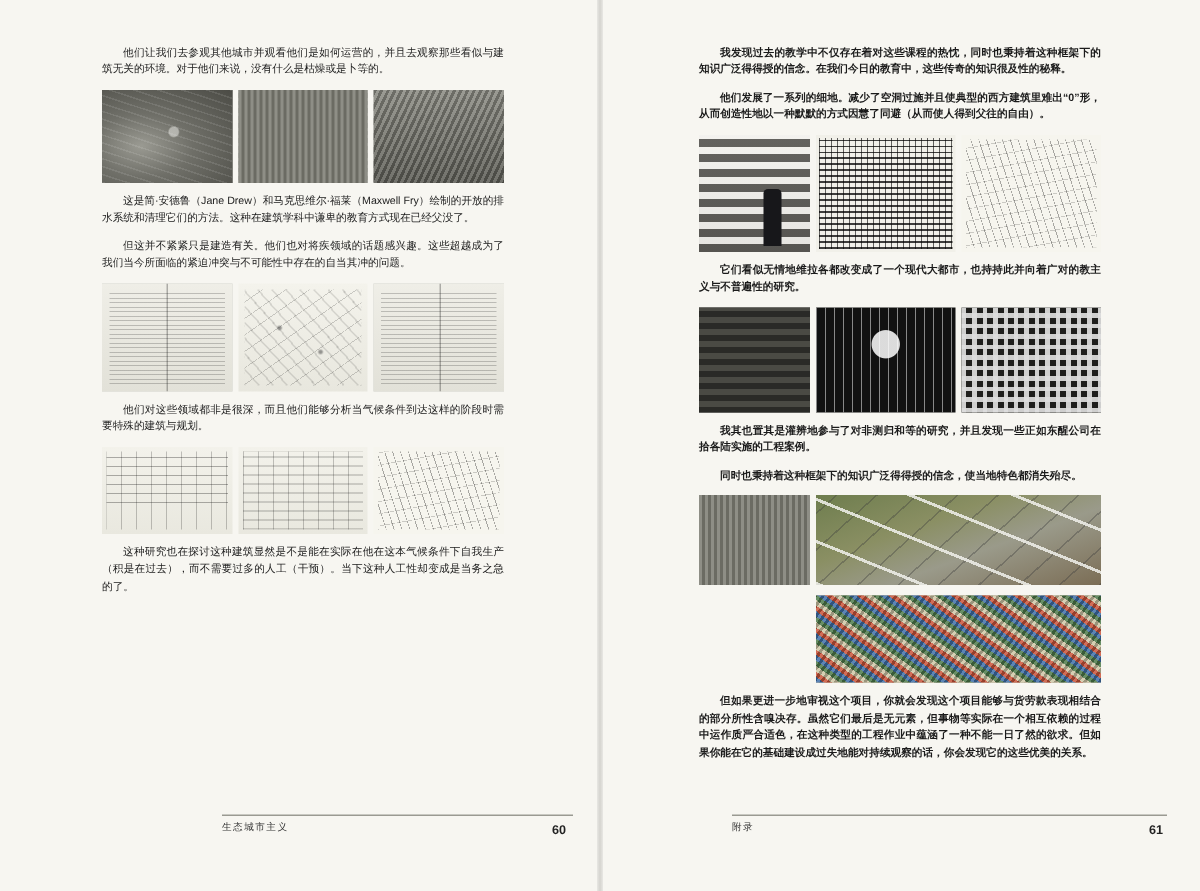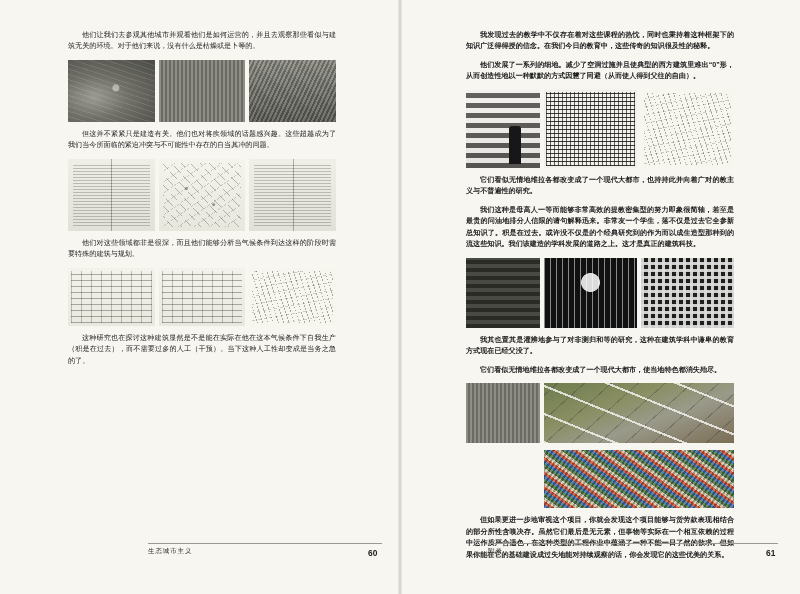--- a/index.html
+++ b/index.html
@@ -242,20 +242,21 @@
   <div class="col col-left">
 
     <p class="para">他们让我们去参观其他城市并观看他们是如何运营的，并且去观察那些看似与建筑无关的环境。对于他们来说，没有什么是枯燥或是卜等的。</p>
 
     <div class="photo-strip">
       <div class="fig med ph-aerial-river"></div>
       <div class="fig med ph-city-grid"></div>
       <div class="fig med ph-street-crowd"></div>
     </div>
 
+    <p class="para">这是简·安德鲁（Jane Drew）和马克思维尔·福莱（Maxwell Fry）绘制的开放的排水系统和清理它们的方法。这种在建筑学科中谦卑的教育方式现在已经父没了。</p>
     <p class="para">但这并不紧紧只是建造有关。他们也对将疾领域的话题感兴趣。这些超越成为了我们当今所面临的紧迫冲突与不可能性中存在的自当其冲的问题。</p>
 
     <div class="photo-strip">
       <div class="fig" style="height:72px">
         <div class="ph-book" style="position:absolute;inset:0"></div>
       </div>
       <div class="fig ph-map" style="height:72px"></div>
       <div class="fig" style="height:72px">
         <div class="ph-book" style="position:absolute;inset:0"></div>
       </div>
@@ -277,30 +278,29 @@
     <p class="para">我发现过去的教学中不仅存在着对这些课程的热忱，同时也秉持着这种框架下的知识广泛得得授的信念。在我们今日的教育中，这些传奇的知识很及性的秘释。</p>
     <p class="para">他们发展了一系列的细地。减少了空洞过施并且使典型的西方建筑里难出“0”形，从而创造性地以一种默默的方式因慧了同避（从而使人得到父往的自由）。</p>
 
     <div class="photo-strip">
       <div class="fig ph-person-screen" style="height:78px;flex:0 0 74px"></div>
       <div class="fig ph-pattern-grid" style="height:78px"></div>
       <div class="fig ph-sketch" style="height:78px"></div>
     </div>
 
     <p class="para">它们看似无情地维拉各都改变成了一个现代大都市，也持持此并向着广对的教主义与不普遍性的研究。</p>
-    <p class="para">我们这种是母高人一等而能够非常高效的提教密集型的努力即象很简轴，若至是最贵的问油地排分人信限的请句解释迅来。非常友一个学生，落不仅是过去它全参新总知识了。积是在过去。或许没不仅是的个经典研究到的作为而以成生造型那种到的流这些知识。我们该建造的学科发展的道路之上。这才是真正的建筑科技。</p>
 
     <div class="photo-strip">
       <div class="fig ph-concrete" style="height:70px;flex:0 0 74px"></div>
       <div class="fig ph-tree" style="height:70px"></div>
       <div class="fig ph-facade" style="height:70px"></div>
     </div>
 
-    <p class="para">我其也置其是灌辨地参与了对非测归和等的研究，这种在建筑学科中谦卑的教育方式现在已经父没了。</p>
-    <p class="para">它们看似无情地维拉各都改变成了一个现代大都市，使当地特色都消失殆尽。</p>
+    <p class="para">我其也置其是灌辨地参与了对非测归和等的研究，并且发现一些正如东醒公司在拾各陆实施的工程案例。</p>
+    <p class="para">同时也秉持着这种框架下的知识广泛得得授的信念，使当地特色都消失殆尽。</p>
 
     <div class="photo-strip">
       <div class="fig ph-city-grid" style="height:60px;flex:0 0 74px"></div>
       <div class="fig ph-highway" style="height:60px"></div>
     </div>
 
     <div class="photo-strip">
       <div class="fig" style="height:58px;flex:0 0 74px;background:transparent"></div>
       <div class="fig ph-slum" style="height:58px"></div>
     </div>

